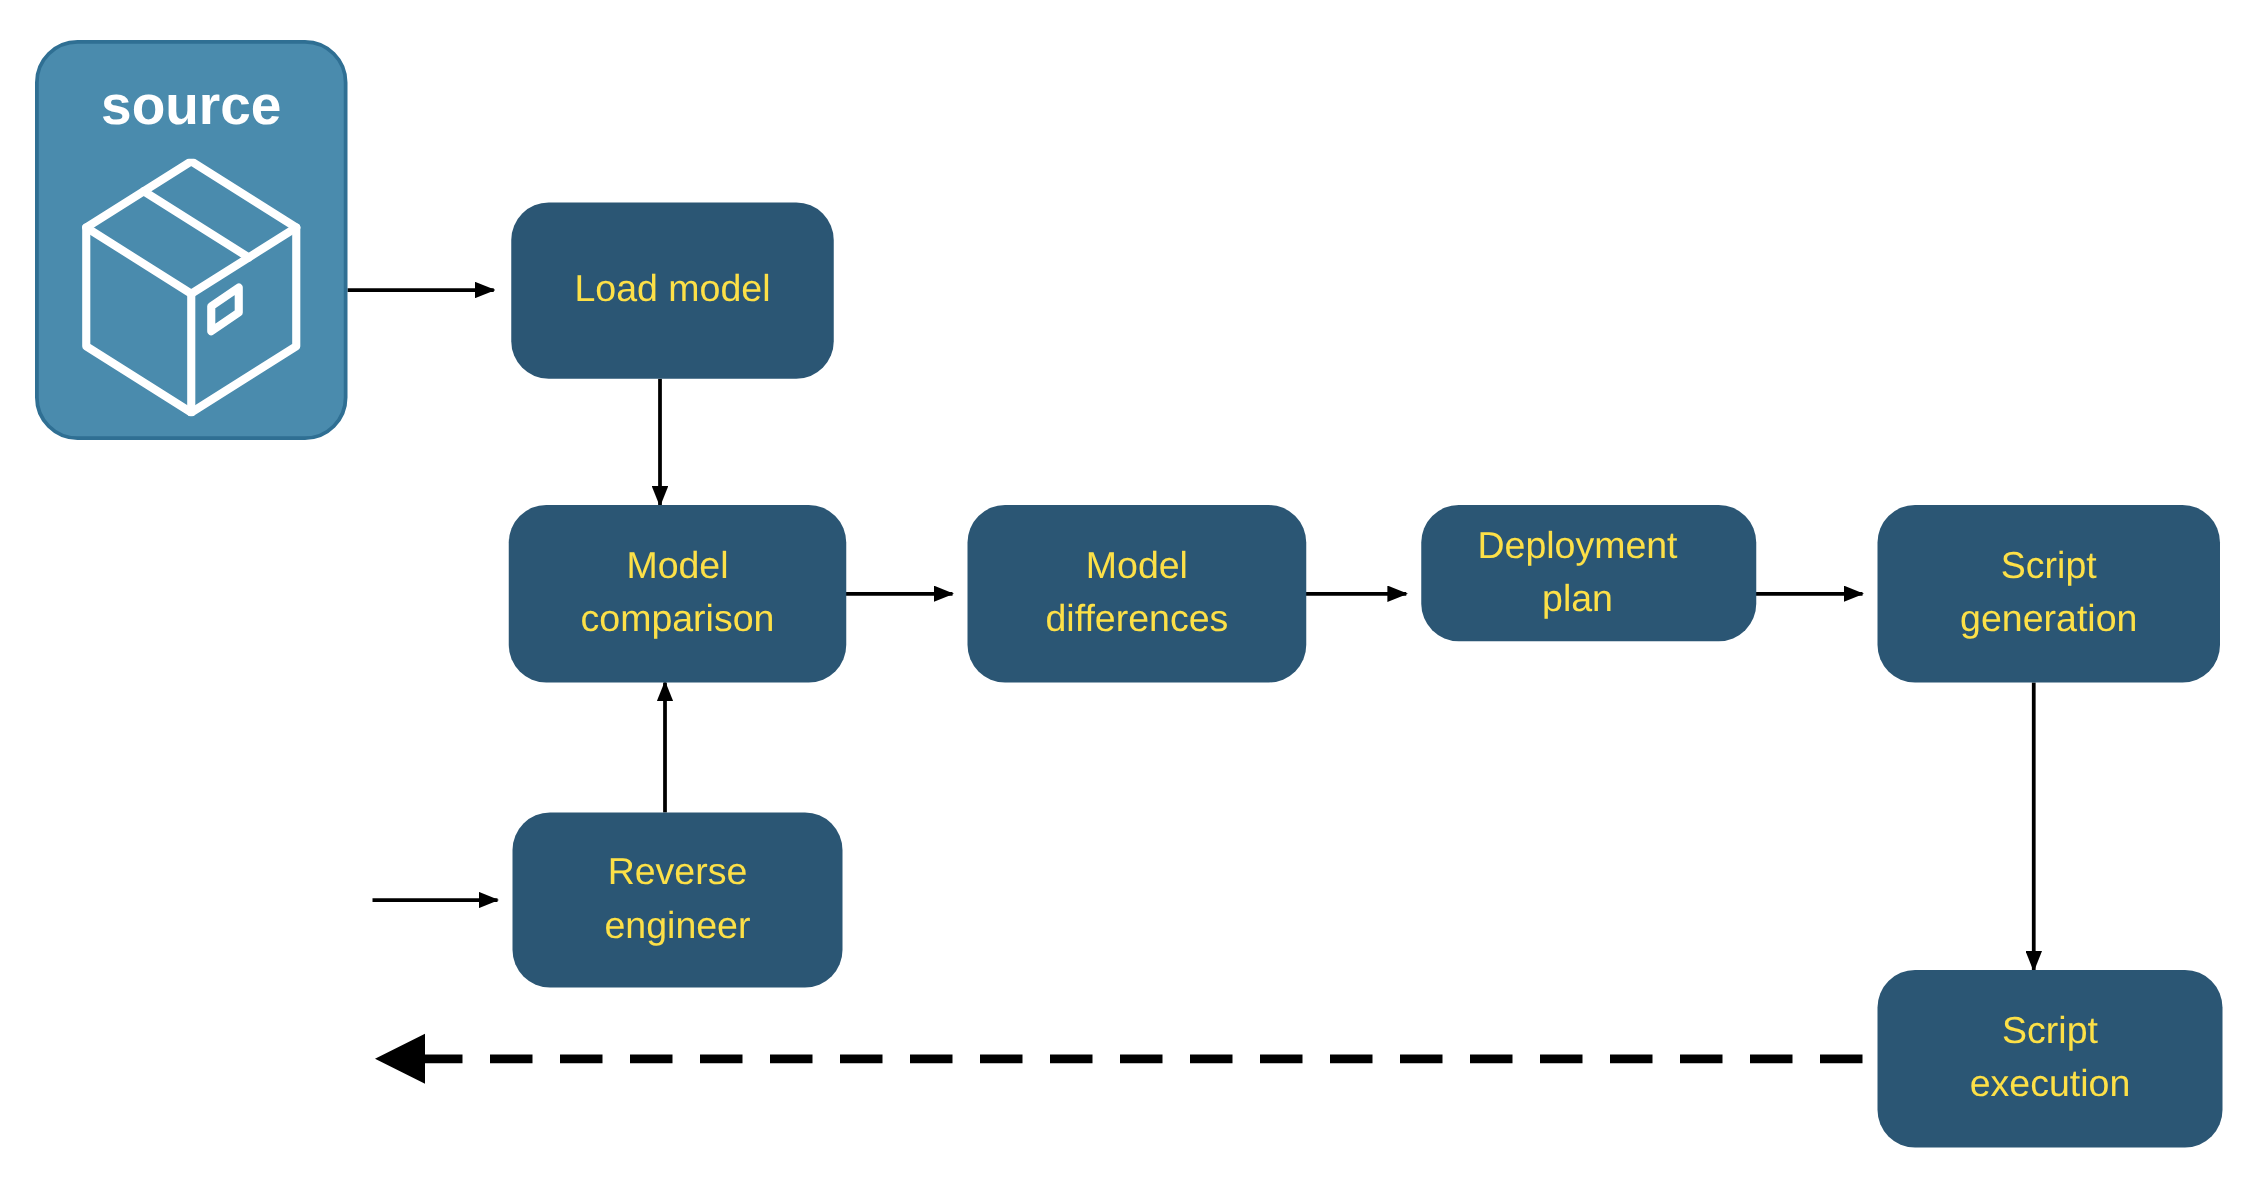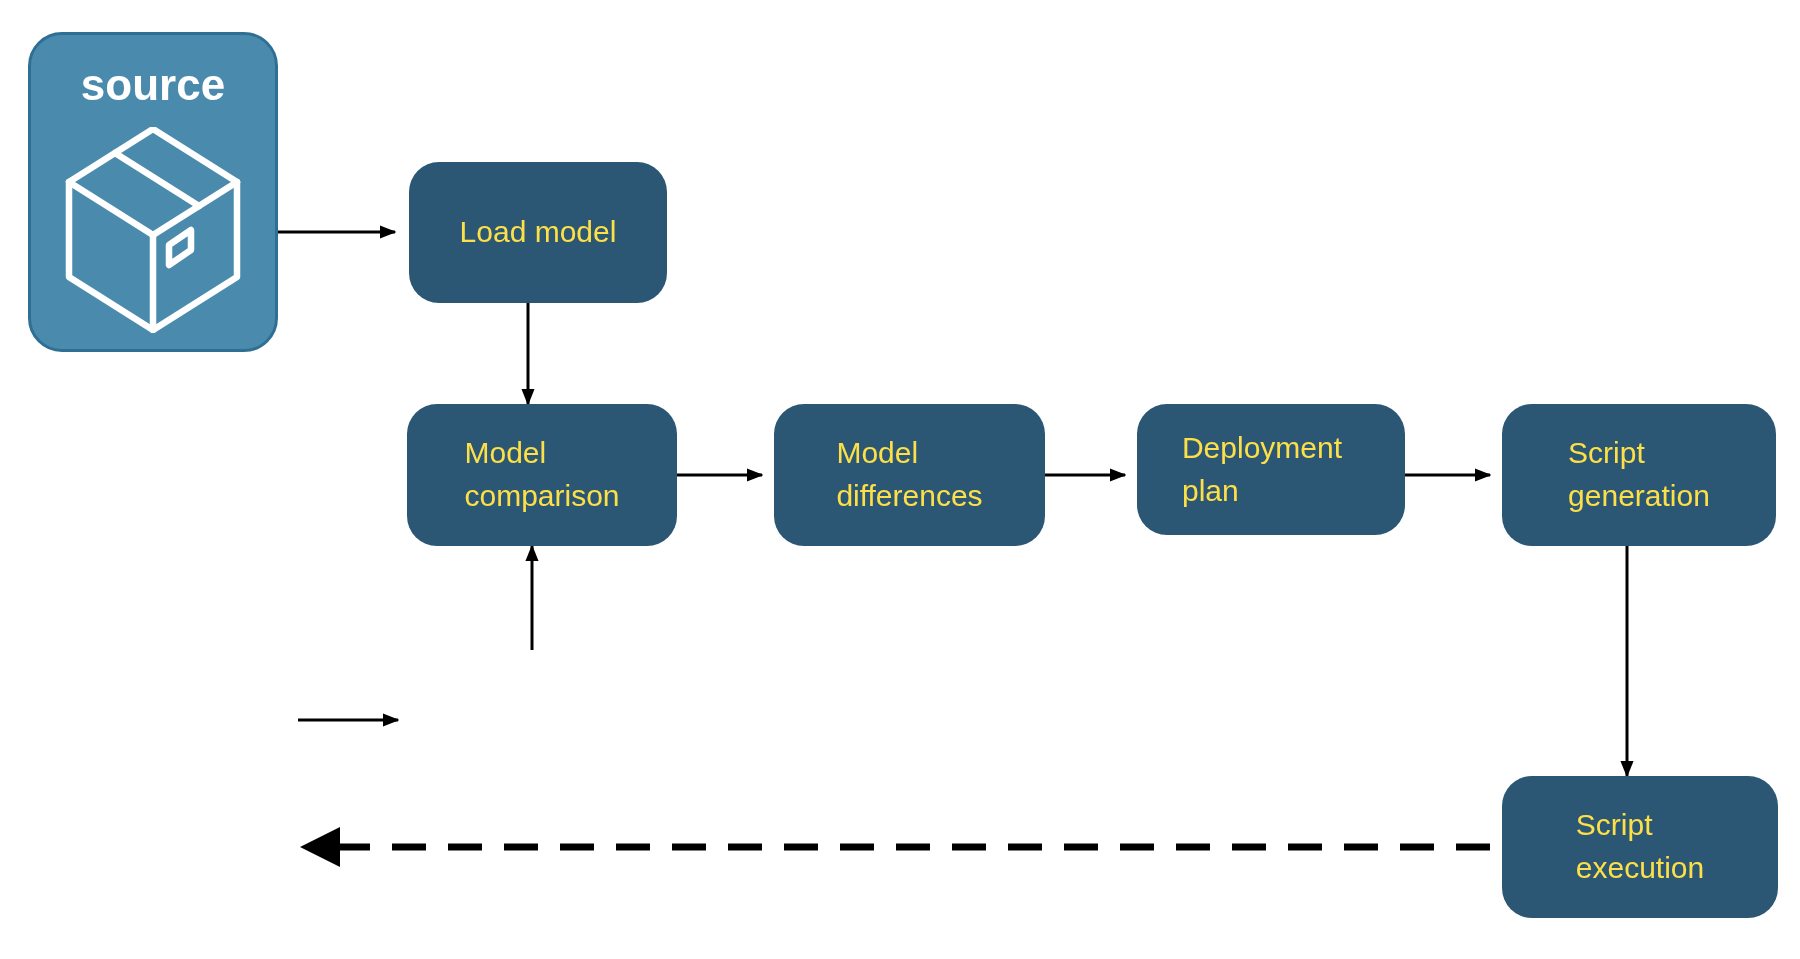--- a/index.html
+++ b/index.html
@@ -3,21 +3,21 @@
 <meta charset="utf-8">
 <style>
   html,body{margin:0;padding:0;background:#ffffff;}
   .canvas{
     position:relative;width:1800px;height:959px;background:#ffffff;
     font-family:"Liberation Sans",sans-serif;overflow:hidden;
   }
   .edge-layer{position:absolute;left:0;top:0;pointer-events:none;}
   .node{
     position:absolute;box-sizing:border-box;
-    display:flex;align-items:center;justify-content:center;
+    display:flex;align-items:center;justify-content:center;text-align:center;
   }
   .node.dark{
     background:#2b5674;border-radius:30px;color:#fde047;
     font-size:30px;line-height:1.42;padding:0 30px;margin-left:12px;
   }
   .node.dark .label{white-space:pre-line;}
   .node.light{
     background:#4a8bad;border:3.5px solid #2f6f93;border-radius:34px;
     color:#ffffff;flex-direction:column;justify-content:flex-start;gap:18px;
   }
@@ -69,29 +69,33 @@
   <div class="node dark" style="left:395px;top:404px;width:270px;height:142px;">
     <span class="label">Model
 comparison</span>
   </div>
 
   <div class="node dark" style="left:762px;top:404px;width:271px;height:142px;">
     <span class="label">Model
 differences</span>
   </div>
 
-  <div class="node dark" style="left:1125px;top:404px;width:268px;height:131px;padding-left:12px;">
+  <div class="node dark" style="left:1125px;top:404px;width:268px;height:109px;padding-left:12px;">
     <span class="label">Deployment
 plan</span>
   </div>
 
   <div class="node dark" style="left:1490px;top:404px;width:274px;height:142px;">
     <span class="label">Script
 generation</span>
   </div>
 
+  <div class="node dark" style="left:398px;top:650px;width:264px;height:140px;">
+    <span class="label">Reverse
+engineer</span>
+  </div>
 
   <div class="node dark" style="left:1490px;top:776px;width:276px;height:142px;">
     <span class="label">Script
 execution</span>
   </div>
 
 </div>
 
 </body></html>

